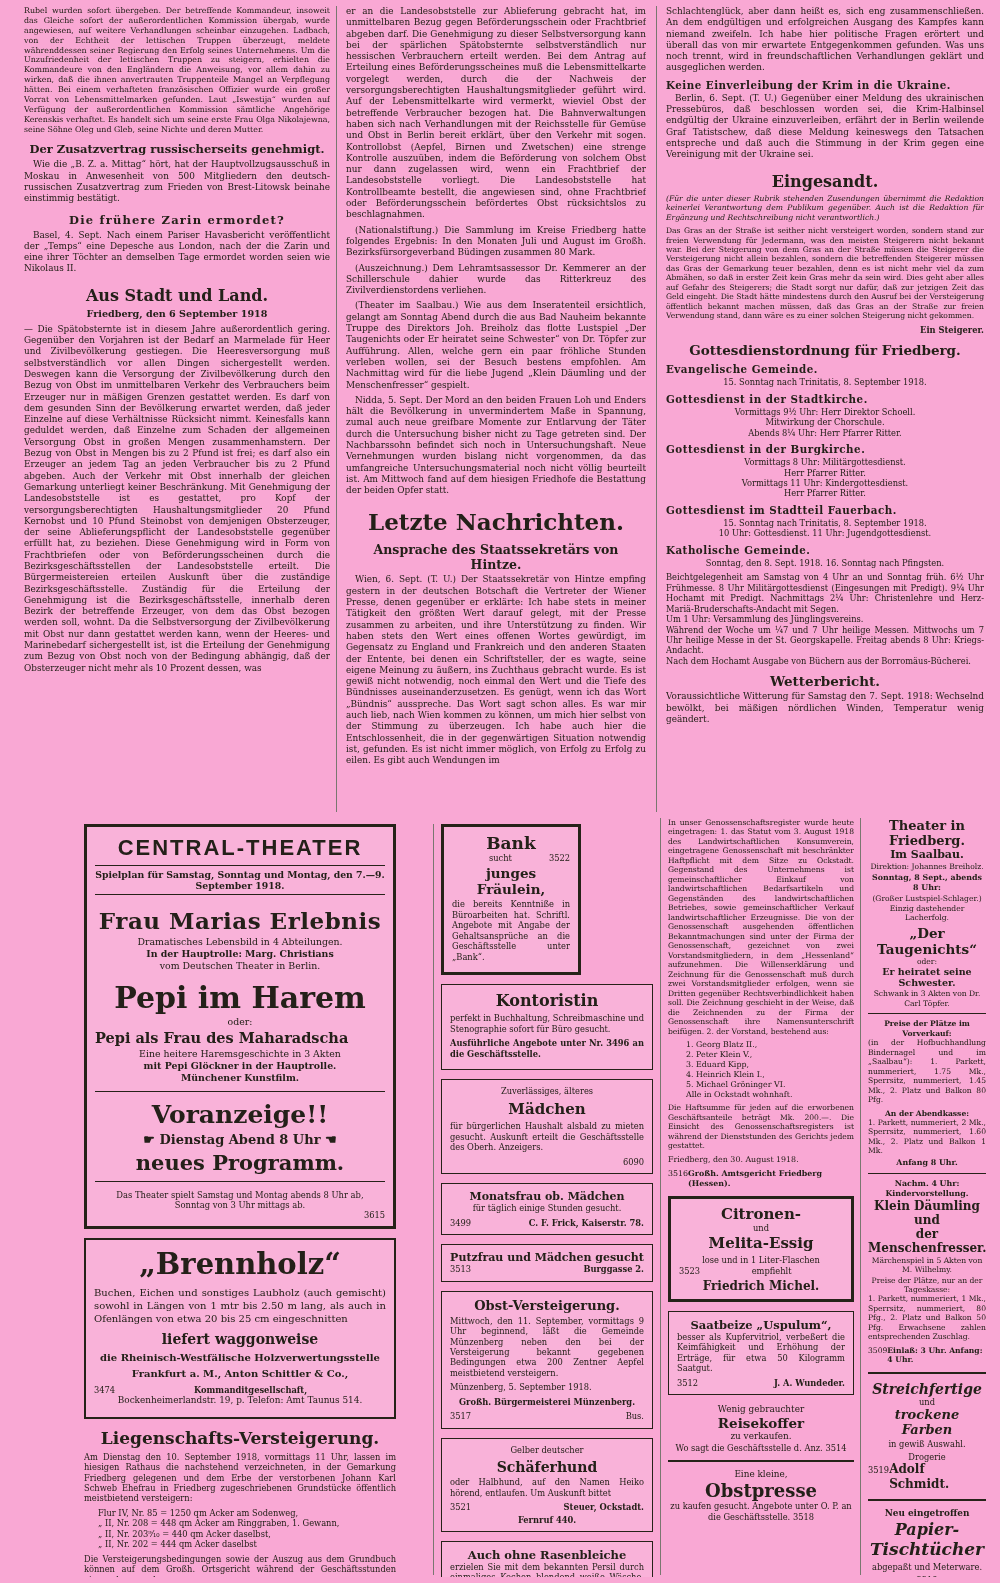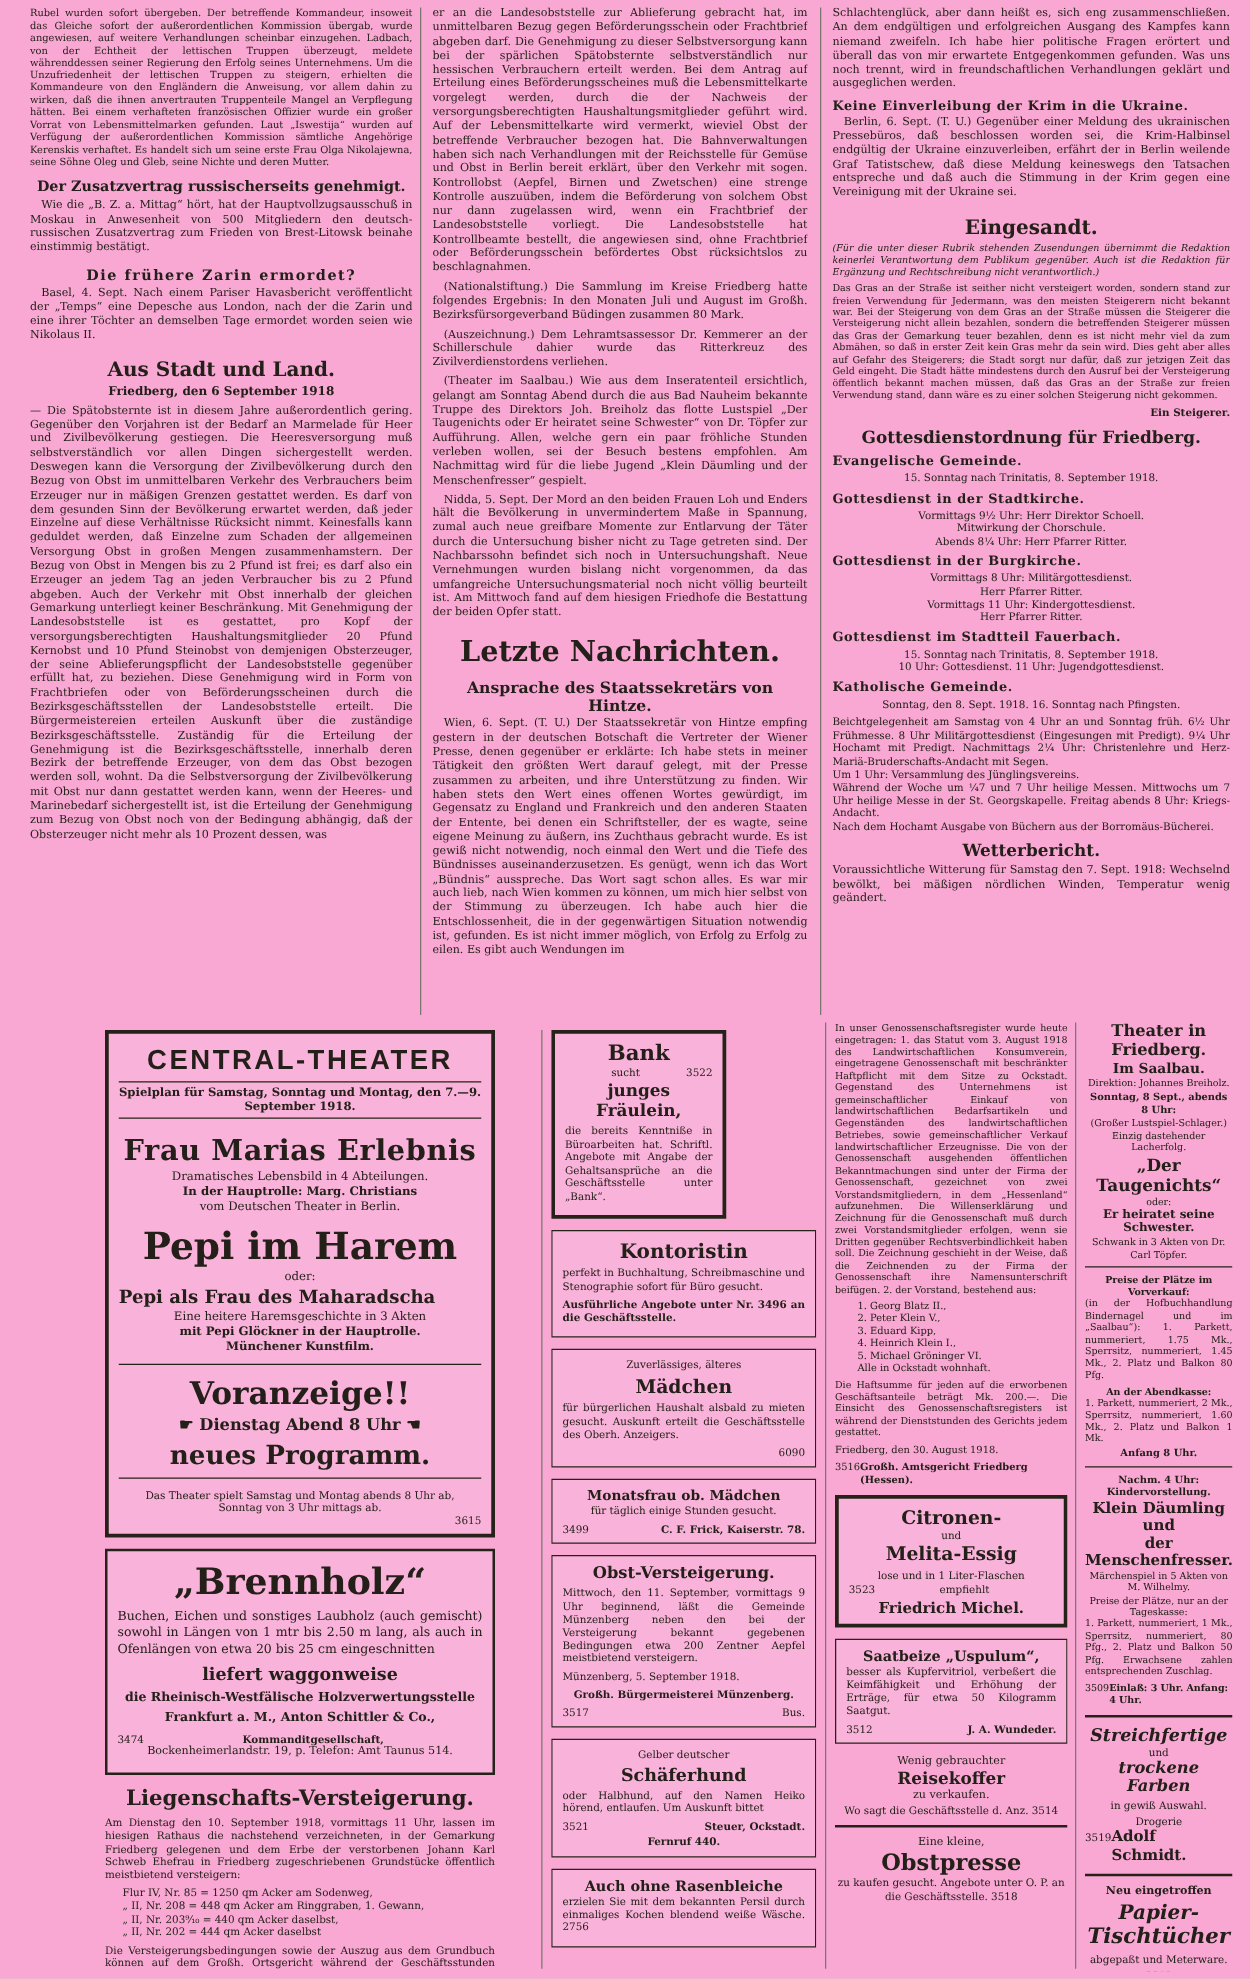--- a/index.html
+++ b/index.html
@@ -215,20 +215,27 @@
 
     <div class="adbox">
       <div class="c b" style="font-size:11px">Monatsfrau ob. Mädchen</div>
       <p class="c t8">für täglich einige Stunden gesucht.</p>
       <div class="flexline t8">
         <span>3499</span>
         <span class="b">C. F. Frick, Kaiserstr. 78.</span>
       </div>
     </div>
 
+    <div class="adbox">
+      <div class="c b" style="font-size:11px">Putzfrau und Mädchen gesucht</div>
+      <div class="flexline t8">
+        <span>3513</span>
+        <span class="b">Burggasse 2.</span>
+      </div>
+    </div>
 
     <div class="adbox">
       <div class="c b" style="font-size:13px">Obst-Versteigerung.</div>
       <p class="t8 j" style="margin-top:3px">Mittwoch, den 11. September, vormittags 9 Uhr beginnend, läßt die Gemeinde Münzenberg neben den bei der Versteigerung bekannt gegebenen Bedingungen etwa 200 Zentner Aepfel meistbietend versteigern.</p>
       <p class="t8">Münzenberg, 5. September 1918.</p>
       <p class="c b t8">Großh. Bürgermeisterei Münzenberg.</p>
       <div class="flexline t8">
         <span>3517</span>
         <span>Bus.</span>
       </div>

